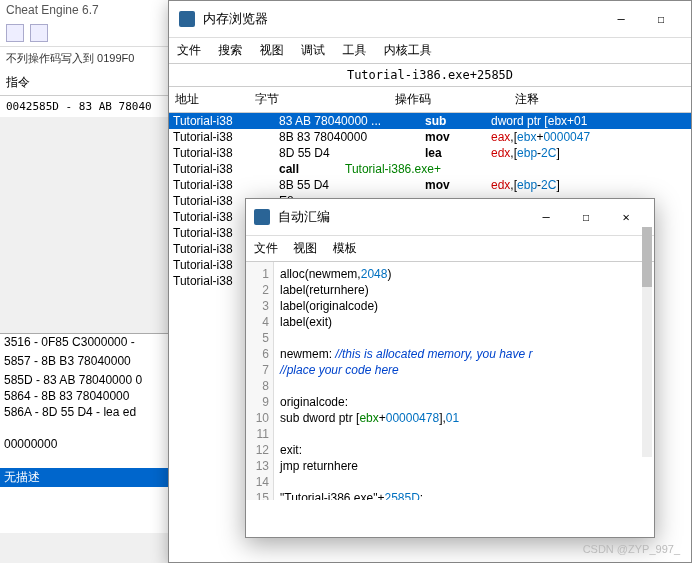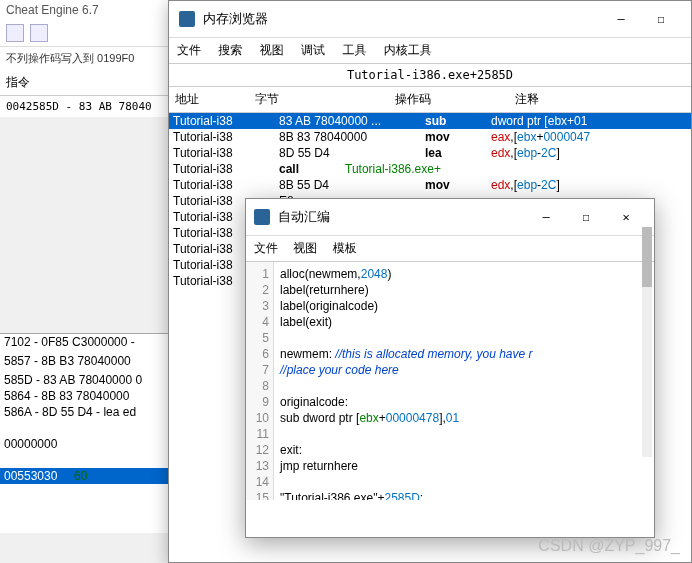--- a/index.html
+++ b/index.html
@@ -14,21 +14,21 @@
 .bglbl { padding: 4px 6px; border-bottom: 1px solid #ccc; font-weight: 500; }
 .bgcode { padding: 4px 6px; font-family: Consolas, monospace; font-size: 11px; }
 .bottompanel { position: absolute; left: 0; bottom: 30px; width: 692px; height: 200px; background: #fff; border-top: 1px solid #aaa; }
 .bottomrows { font-family: Consolas, monospace; font-size: 11px; }
 .bottomrows .row { display: flex; }
 .bottomrows .row.sel { background: #0066cc; color: #fff; }
 .bottomrows .c1 { width: 190px; padding: 1px 4px; white-space: nowrap; overflow: hidden; }
 .bottomrows .c2 { width: 70px; padding: 1px 4px; }
 .bottomrows .c3 { width: 25px; padding: 1px 4px; color: #060; }
 .hexcol { position: absolute; right: 0; bottom: 30px; width: 50px; height: 60px; background: #fff; padding: 4px; font-size: 11px; }
-.watermark { position: absolute; right: 12px; bottom: 8px; color: #bbb; font-size: 16px; }
+.watermark { position: absolute; right: 12px; bottom: 8px; color: #bbb; font-size: 11px; }
 
 .memwin { position: absolute; left: 168px; top: 0; width: 524px; height: 563px; background: #fff; border: 1px solid #888; box-shadow: 0 4px 16px rgba(0,0,0,.3); }
 .titlebar { display: flex; align-items: center; padding: 6px 10px; border-bottom: 1px solid #ddd; }
 .titlebar .logo { width: 16px; height: 16px; background: #2a6496; margin-right: 8px; border-radius: 2px; }
 .titlebar .ttl { flex: 1; font-size: 13px; }
 .titlebar .winbtn { width: 40px; height: 24px; text-align: center; line-height: 24px; font-family: monospace; }
 .menubar { padding: 4px 8px; border-bottom: 1px solid #ccc; }
 .menubar span { margin-right: 14px; }
 .addressline { text-align: center; padding: 4px; border-bottom: 1px solid #ccc; font-family: Consolas, monospace; }
 .dishdr { display: flex; border-bottom: 1px solid #ccc; padding: 2px 0; }
@@ -66,21 +66,21 @@
     <div class="ico"></div>
   </div>
   <div class="bginfo">不列操作码写入到 0199F0</div>
   <div class="bglbl">指令</div>
   <div class="bgcode">0042585D - 83 AB 78040</div>
 </div>
 
 <div class="bottompanel">
   <div class="bottomrows">
     <div class="row">
-        <div class="c1">7102 - 0F85 C3000000 -</div>
+        <div class="c1">3516 - 0F85 C3000000 -</div>
         <div class="c1">保护:读/写</div>
       </div>
     <div class="row">
         <div class="c1">5857 - 8B B3 78040000</div>
         <div class="c1">地址</div>
       </div>
     <div class="row">
         <div class="c1">585D - 83 AB 78040000 0</div>
         <div class="c2">00553000</div>
         <div class="c3">53</div>
@@ -104,20 +104,24 @@
         <div class="c1">00000000</div>
         <div class="c2">00553020</div>
         <div class="c3">00</div>
       </div>
     <div class="row">
         <div class="c1">&nbsp;</div>
         <div class="c2">00553028</div>
         <div class="c3">50</div>
       </div>
     <div class="row sel">
+        <div class="c1" style="display:flex;justify-content:space-between">
+          <span>无描述</span>
+          <span>0</span>
+        </div>
         <div class="c2">00553030</div>
         <div class="c3">60</div>
       </div>
     <div class="row">
         <div class="c1">&nbsp;</div>
         <div class="c2">00553038</div>
         <div class="c3">30</div>
       </div>
     <div class="row">
         <div class="c1">&nbsp;</div>

